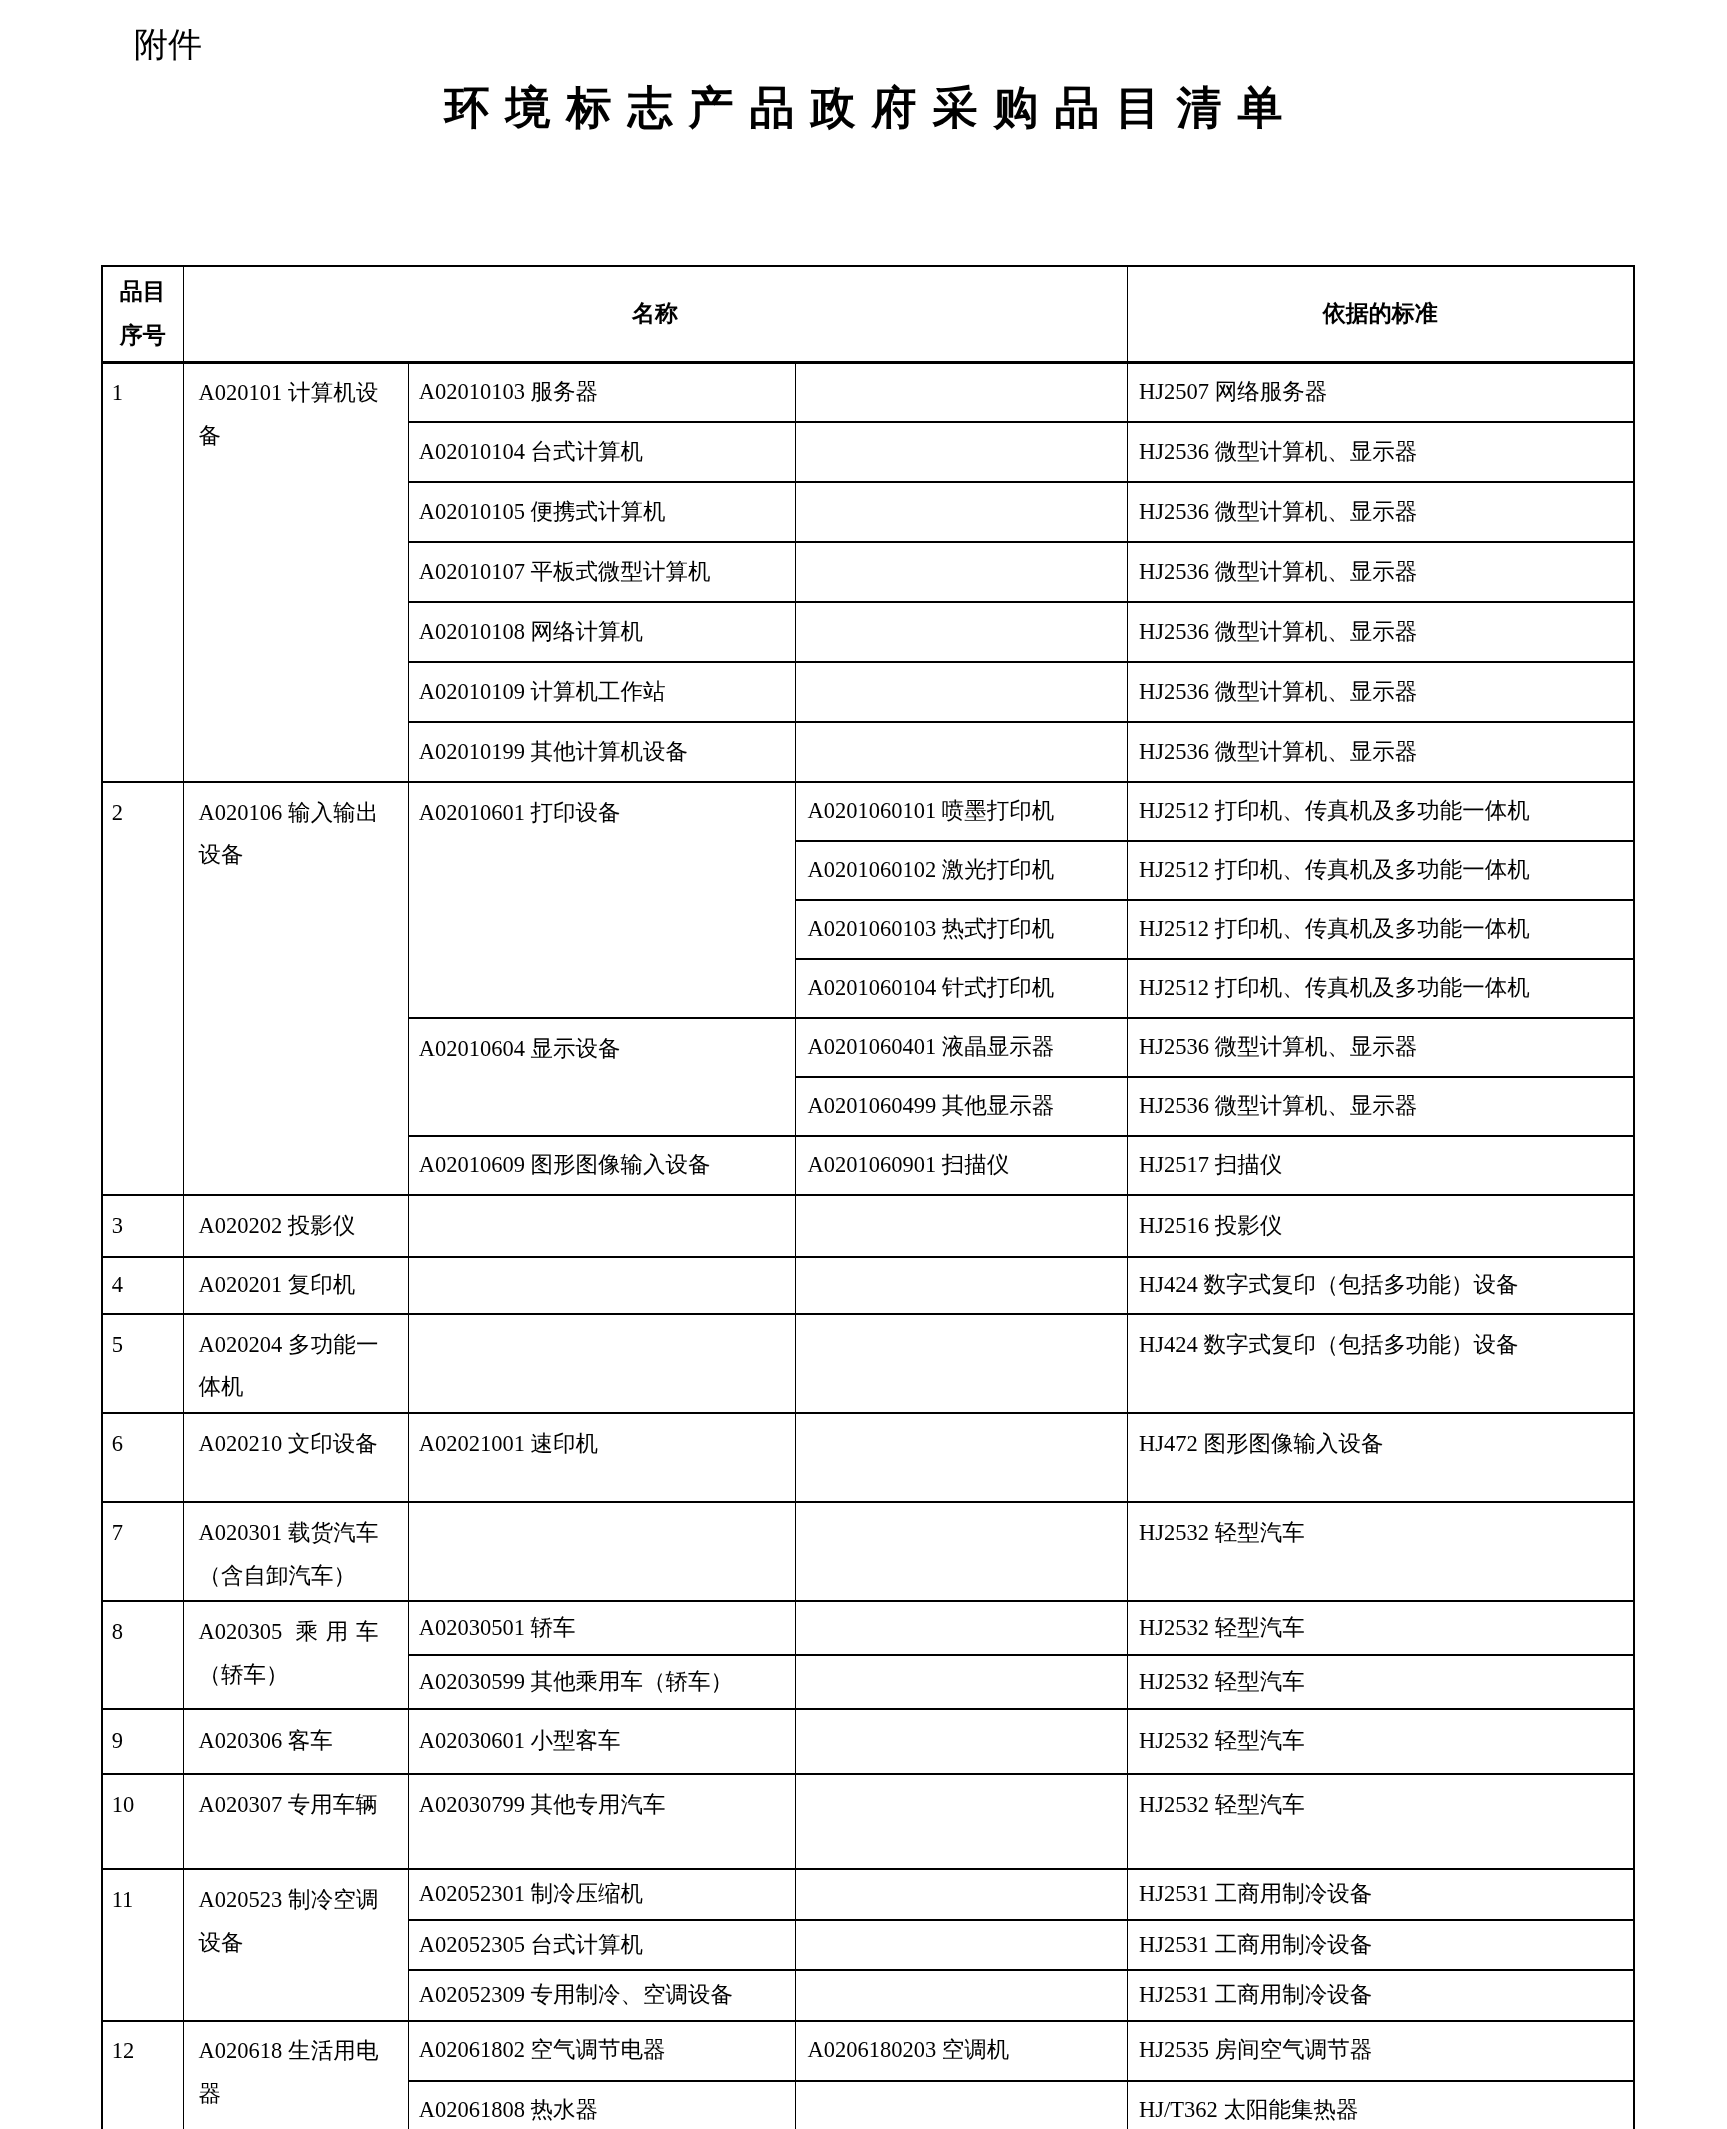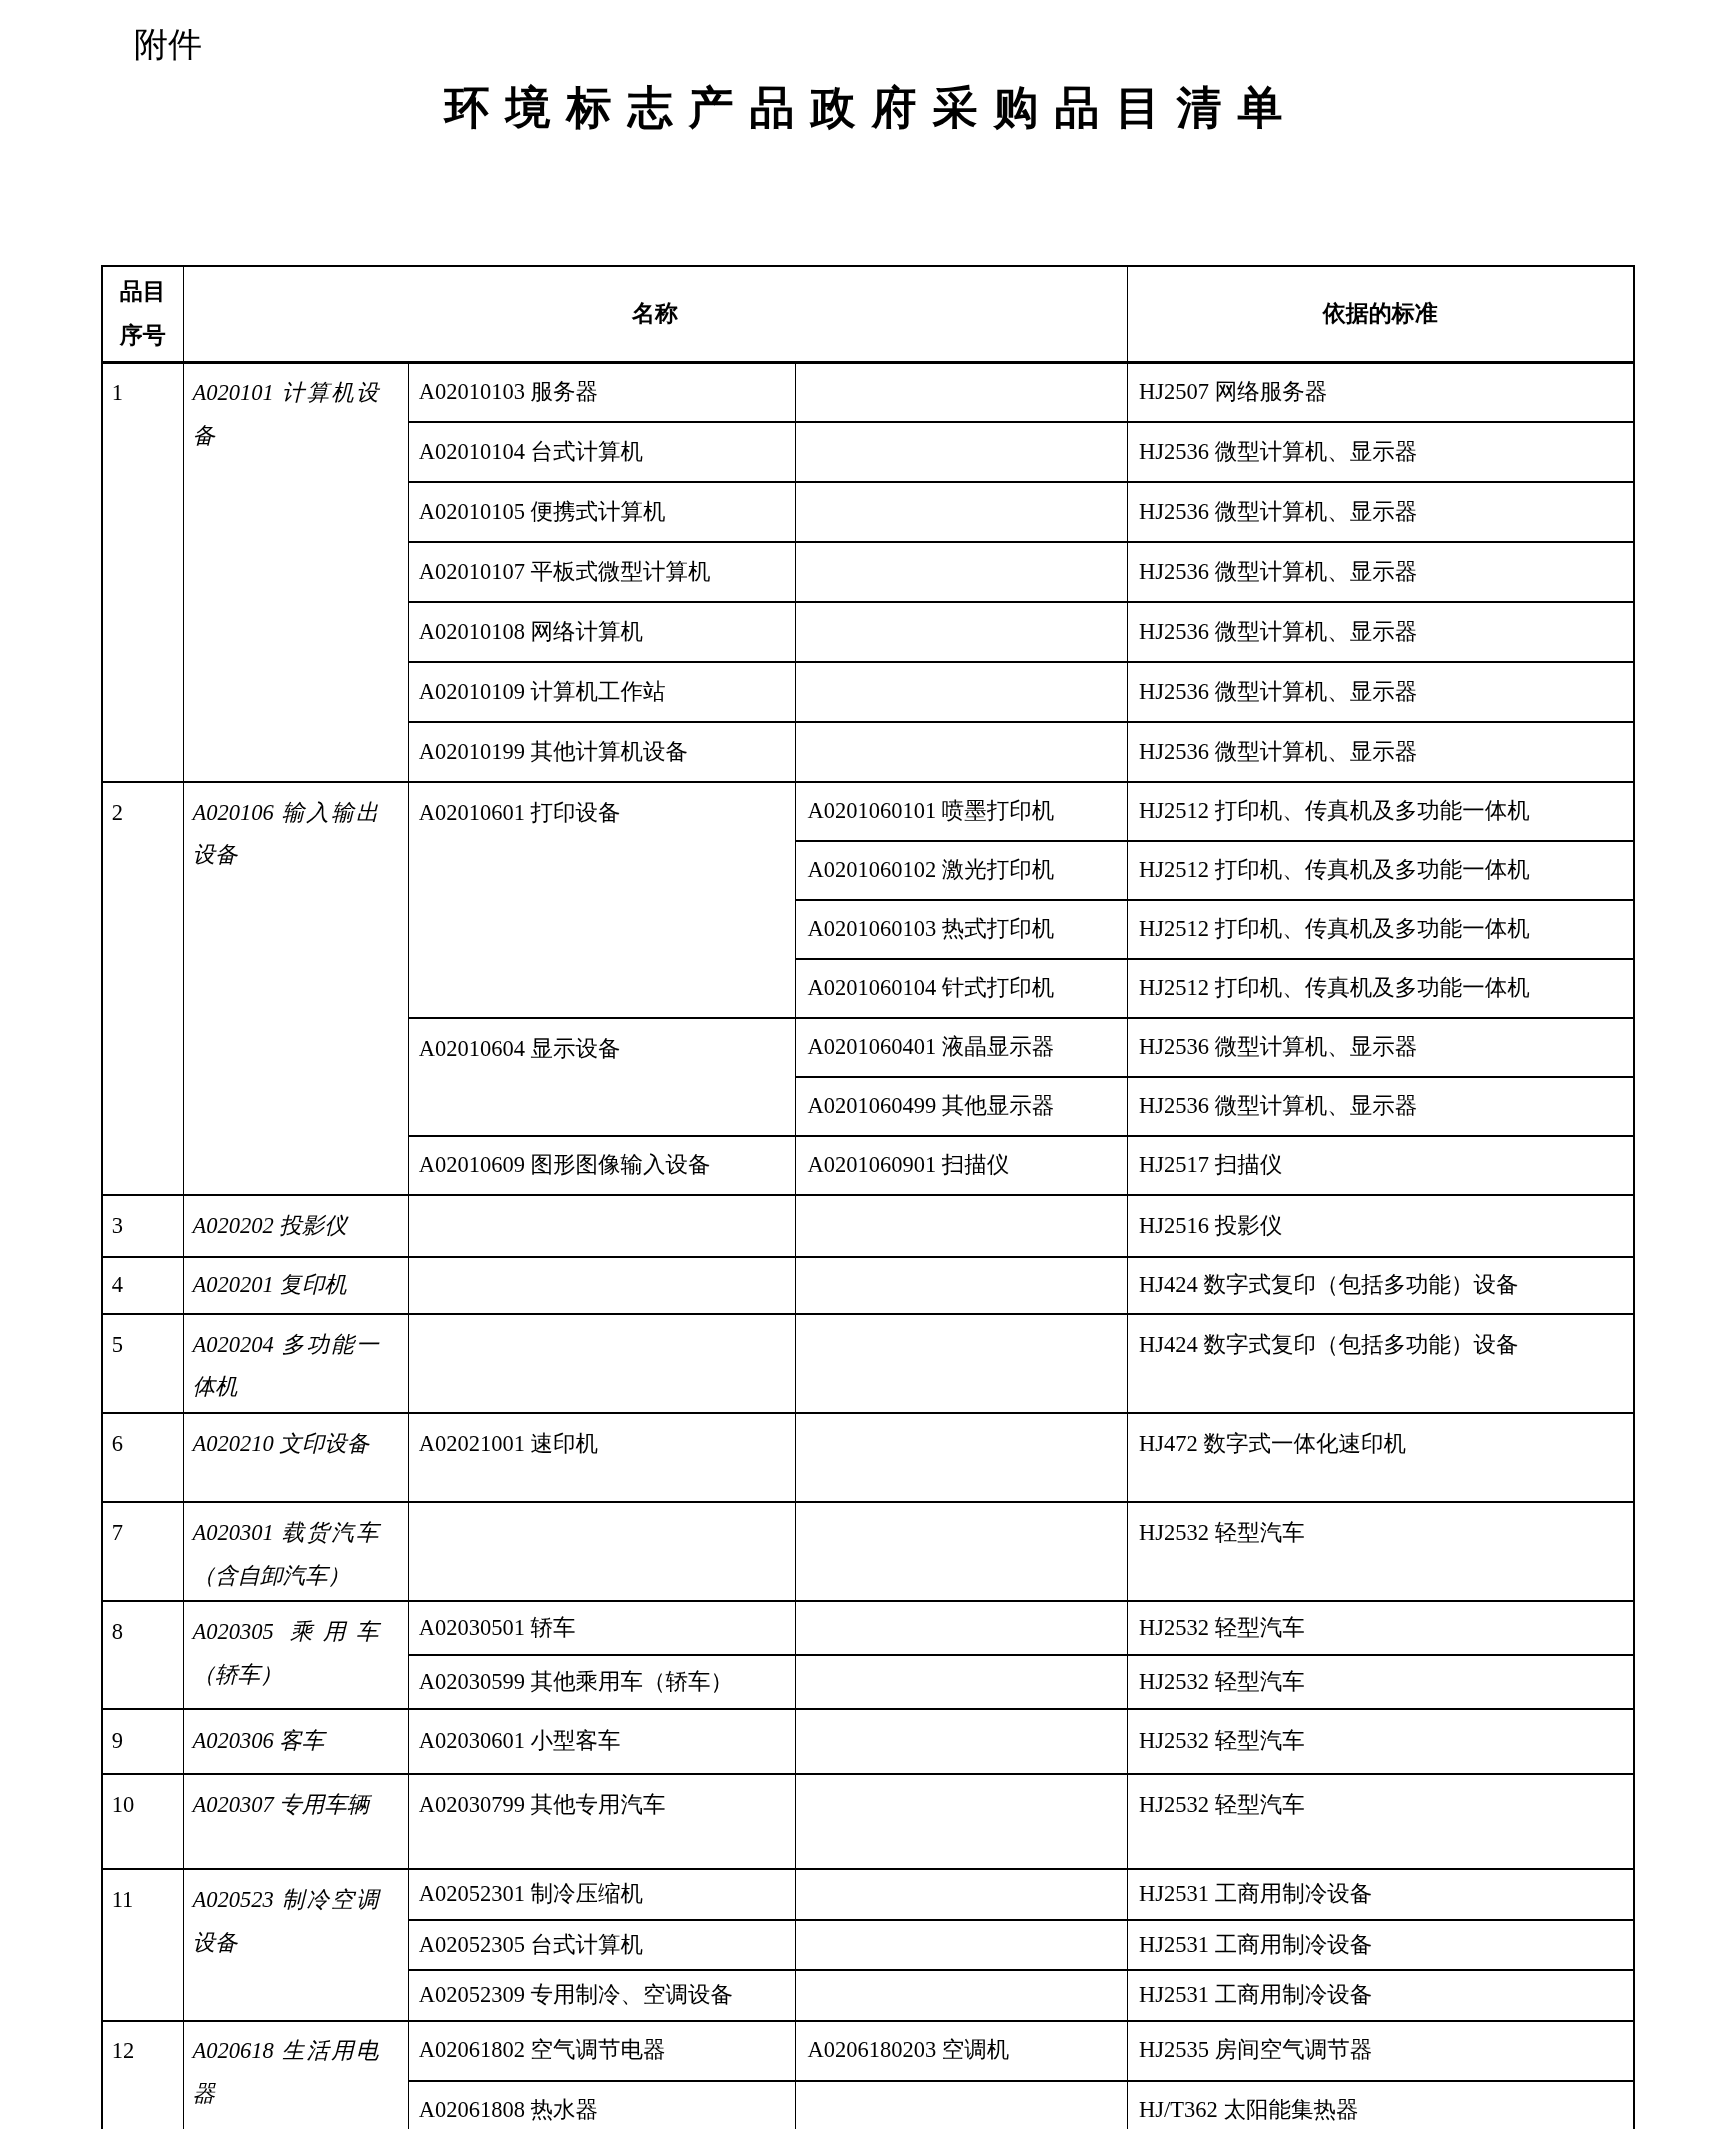--- a/index.html
+++ b/index.html
@@ -56,24 +56,23 @@
     text-align: center;
     vertical-align: middle;
     border-bottom-width: 3.6px;
   }
   td.cell-itemno-h {
     white-space: pre-line; 
     padding: 2.9px 4.4px;
   }
   td.c-no { padding-left: 8.7px; }
   td.c-cat {
-    padding-left: 9px;
+    padding-left: 15px;
     padding-right: 29px;       
     text-align: justify;
-    font-style: italic;
   }
   td.c-sub  { padding-left: 10.2px; padding-right: 10.2px; }
   td.c-sub2 { padding-left: 12px; padding-right: 7.3px; }
   td.c-std  { padding-left: 11.6px; padding-right: 8.7px; }
   td.vt {
     vertical-align: top;
     padding-top: 8.7px;
   }
 </style>
 </head>
@@ -190,21 +189,21 @@
       <td class="c-cat vt">A020204 多功能一体机</td>
       <td class="c-sub"></td>
       <td class="c-sub2"></td>
       <td class="c-std vt">HJ424 数字式复印（包括多功能）设备</td>
     </tr>
     <tr style="height:89px">
       <td class="c-no vt">6</td>
       <td class="c-cat vt">A020210 文印设备</td>
       <td class="c-sub vt">A02021001 速印机</td>
       <td class="c-sub2"></td>
-      <td class="c-std vt">HJ472 数字式一体化速印机</td>
+      <td class="c-std vt">HJ472 图形图像输入设备</td>
     </tr>
     <tr style="height:99px">
       <td class="c-no vt">7</td>
       <td class="c-cat vt">A020301 载货汽车（含自卸汽车）</td>
       <td class="c-sub"></td>
       <td class="c-sub2"></td>
       <td class="c-std vt">HJ2532 轻型汽车</td>
     </tr>
 
     <tr style="height:54px">

